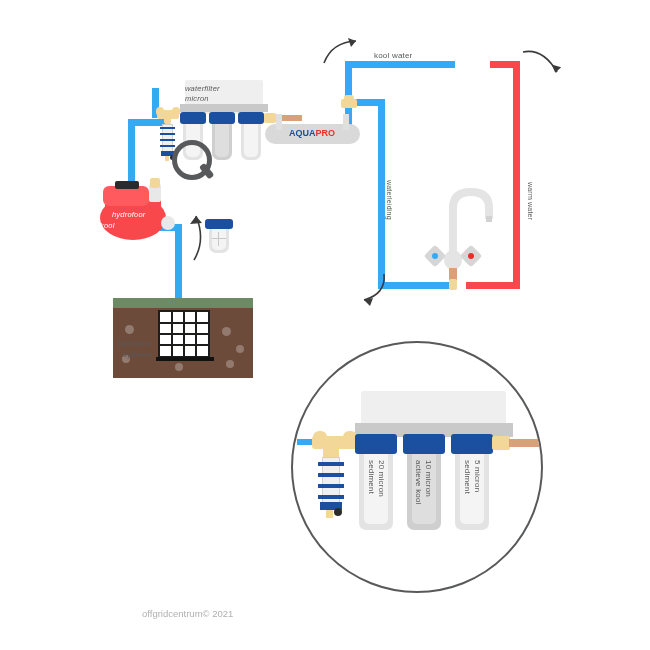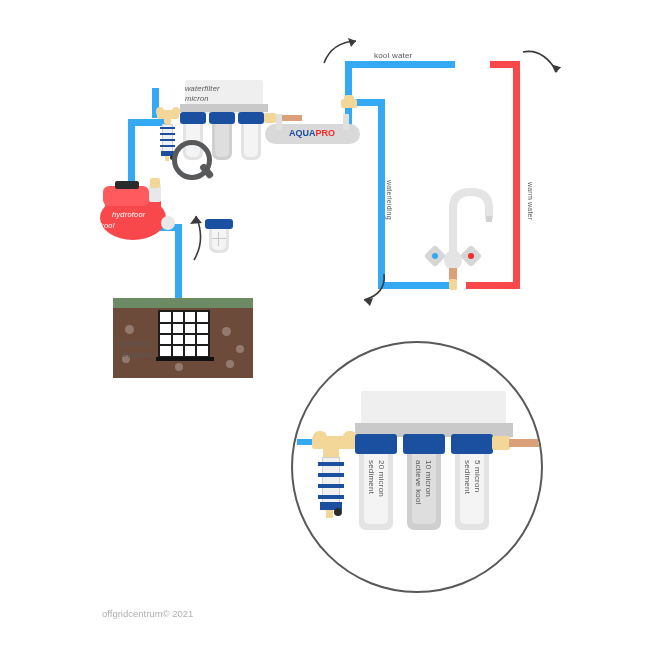--- a/index.html
+++ b/index.html
@@ -70,21 +70,21 @@
   .pg-bar{position:absolute;background:#1b4fa0;}
 
   
   .arrowsvg{position:absolute;overflow:visible;}
 
   
   .logo{position:absolute;font-weight:bold;font-size:9px;letter-spacing:0px;}
   .logo .a{color:#1b4fa0;}
   .logo .p{color:#f02b2b;}
 
-  .footer{position:absolute;color:#b0b0b0;font-size:9.5px;}
+  .footer{position:absolute;color:#b0b0b0;font-size:9.5px;margin-left:40px;}
 </style>
 </head>
 <body>
 
 <div id="stage">
 
   <div class="pipe" style="left:345px;top:61px;width:110px;height:7px;"></div>
   <div class="pipe" style="left:345px;top:61px;width:7px;height:45px;"></div>
   <div class="pipe" style="left:378px;top:99px;width:7px;height:190px;"></div>
   <div class="pipe" style="left:352px;top:99px;width:33px;height:7px;"></div>

